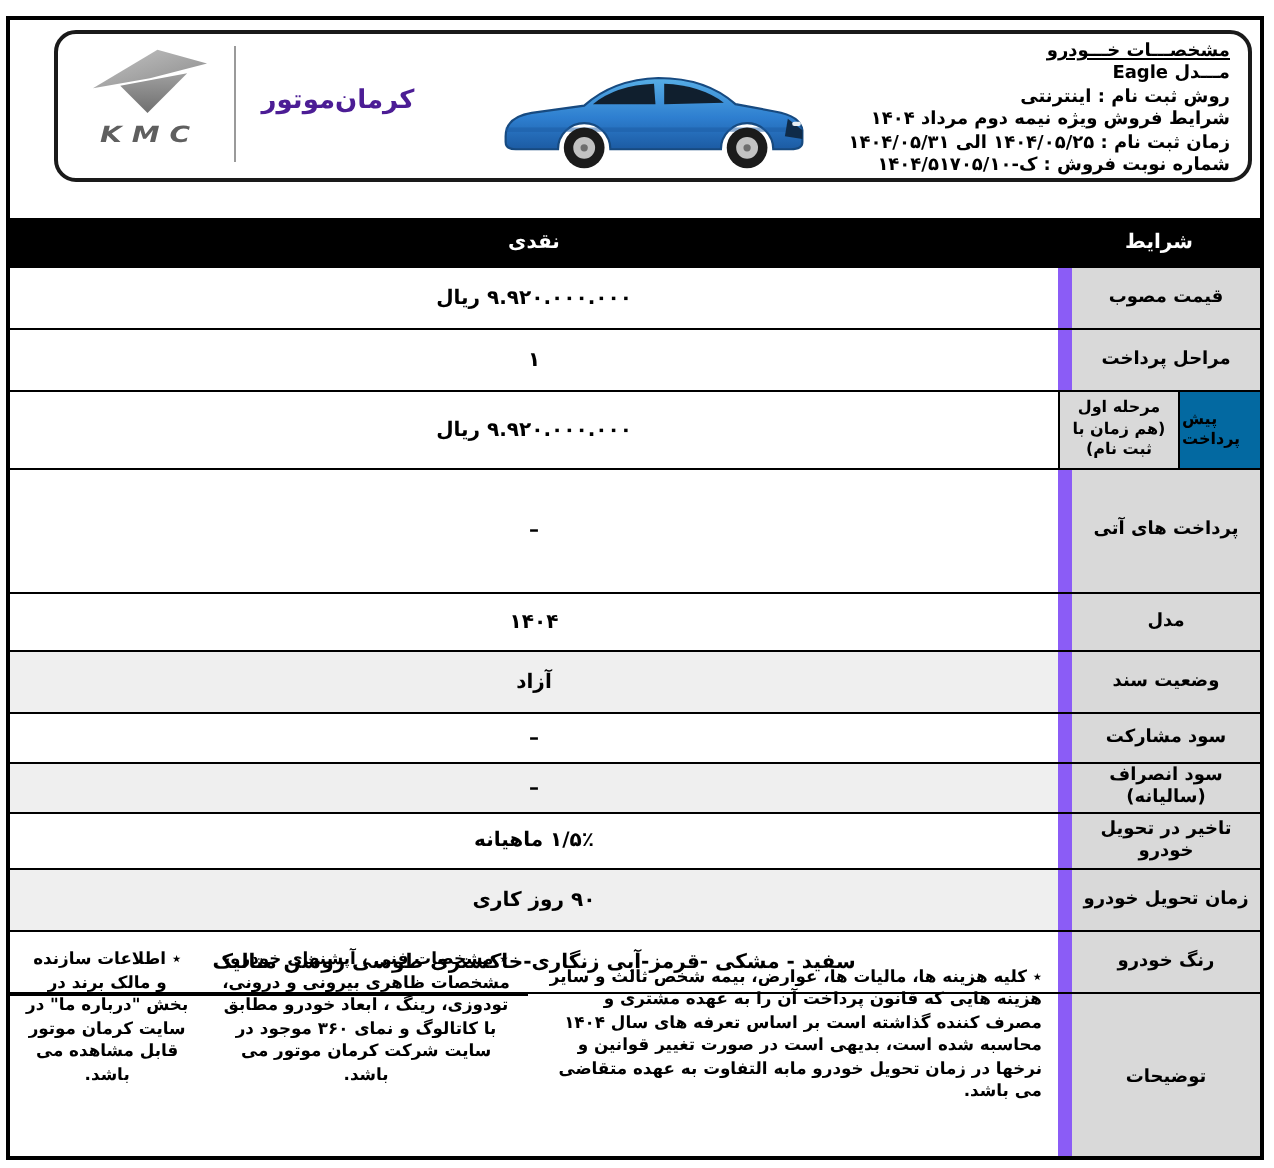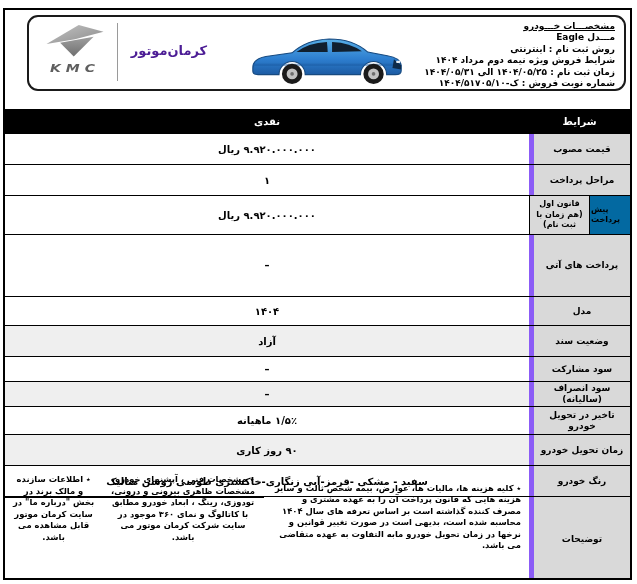--- a/index.html
+++ b/index.html
@@ -38,21 +38,21 @@
   .ltr{direction:ltr;unicode-bidi:isolate;display:inline-block;}
   
   .tbl{flex:none;direction:rtl;}
   .trow{display:flex;border-top:1px solid #000;box-sizing:border-box;background:#fff;}
   .thead{height:24px;background:#000;color:#fff;border-top:none;margin-top:9px;}
   .thead .hlbl{width:101px;flex:none;display:flex;align-items:center;justify-content:center;
     font-size:10px;font-weight:bold;}
   .thead .hval{flex:1;display:flex;align-items:center;justify-content:center;
     font-size:10px;font-weight:bold;}
   .lbl{
-    width:101px;flex:none;background:#d9d9d9;border-left:5px solid #8b5cf6;box-sizing:border-box;
+    width:101px;flex:none;background:#d9d9d9;border-left:7px solid #8b5cf6;box-sizing:border-box;
     display:flex;align-items:center;justify-content:center;text-align:center;
     font-size:9px;font-weight:bold;padding:1px 2px;line-height:11px;
   }
   .val{
     flex:1;display:flex;align-items:center;justify-content:center;text-align:center;
     font-size:10px;font-weight:bold;padding:0 4px;
   }
   .striped .val, .striped .notewrap{background:#efefef;}
   .lbl-narrow{width:41px;flex:none;background:#0369a1;border-left:1px solid #000;box-sizing:border-box;
     display:flex;align-items:center;justify-content:center;text-align:left;
@@ -155,21 +155,21 @@
     </div>
 
     <div class="trow" style="height:31px">
       <div class="lbl">مراحل پرداخت</div>
       <div class="val">۱</div>
     </div>
 
     <div class="trow" style="height:39px">
       <div class="lbl-narrow">پیش پرداخت</div>
       <div class="sublbl">
-        <span>قانون اول</span>
+        <span>مرحله اول</span>
         <span>(هم زمان با ثبت نام)</span>
       </div>
       <div class="val">۹.۹۲۰.۰۰۰.۰۰۰ ریال</div>
     </div>
 
     <div class="trow" style="height:62px">
       <div class="lbl">پرداخت های آتی</div>
       <div class="val">–</div>
     </div>
 

